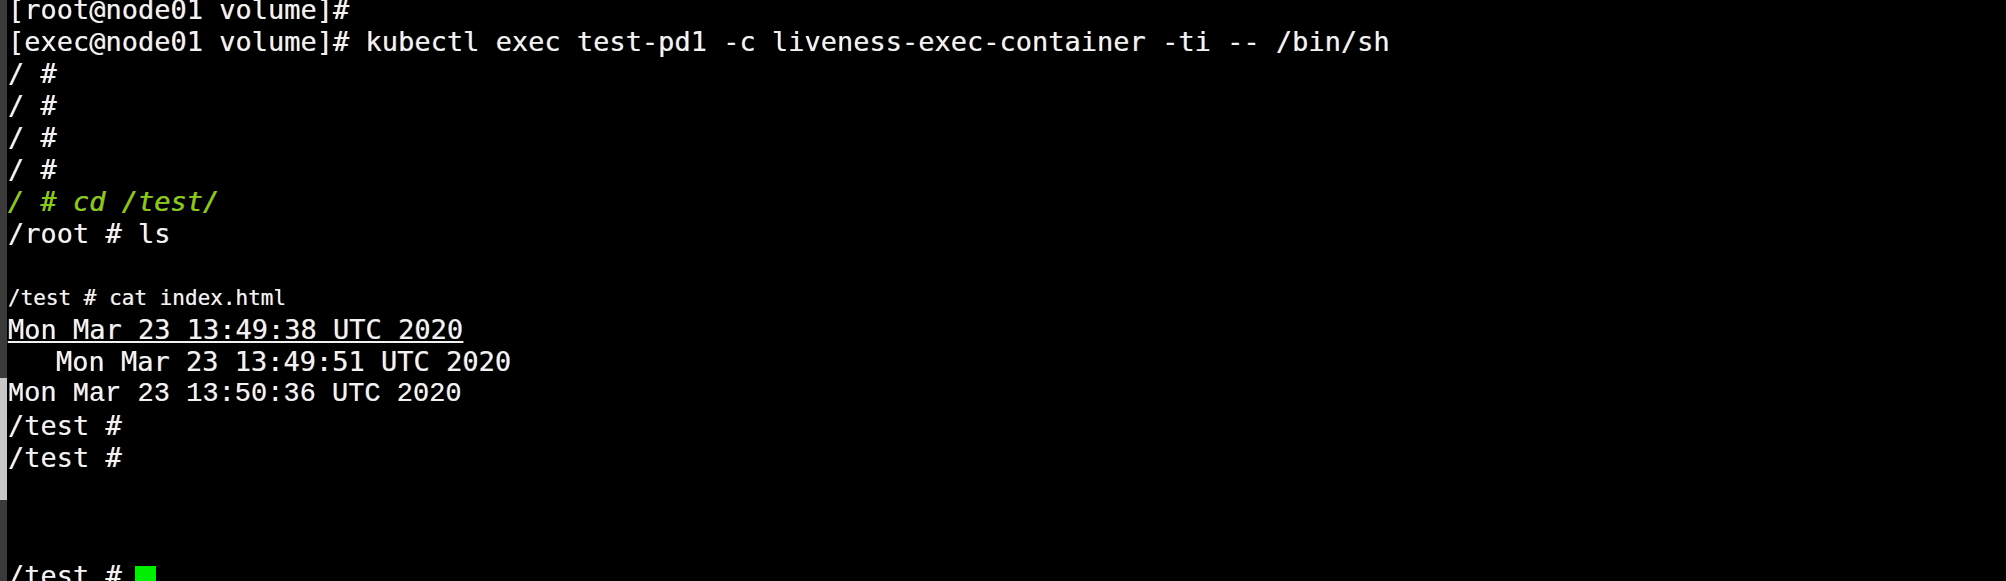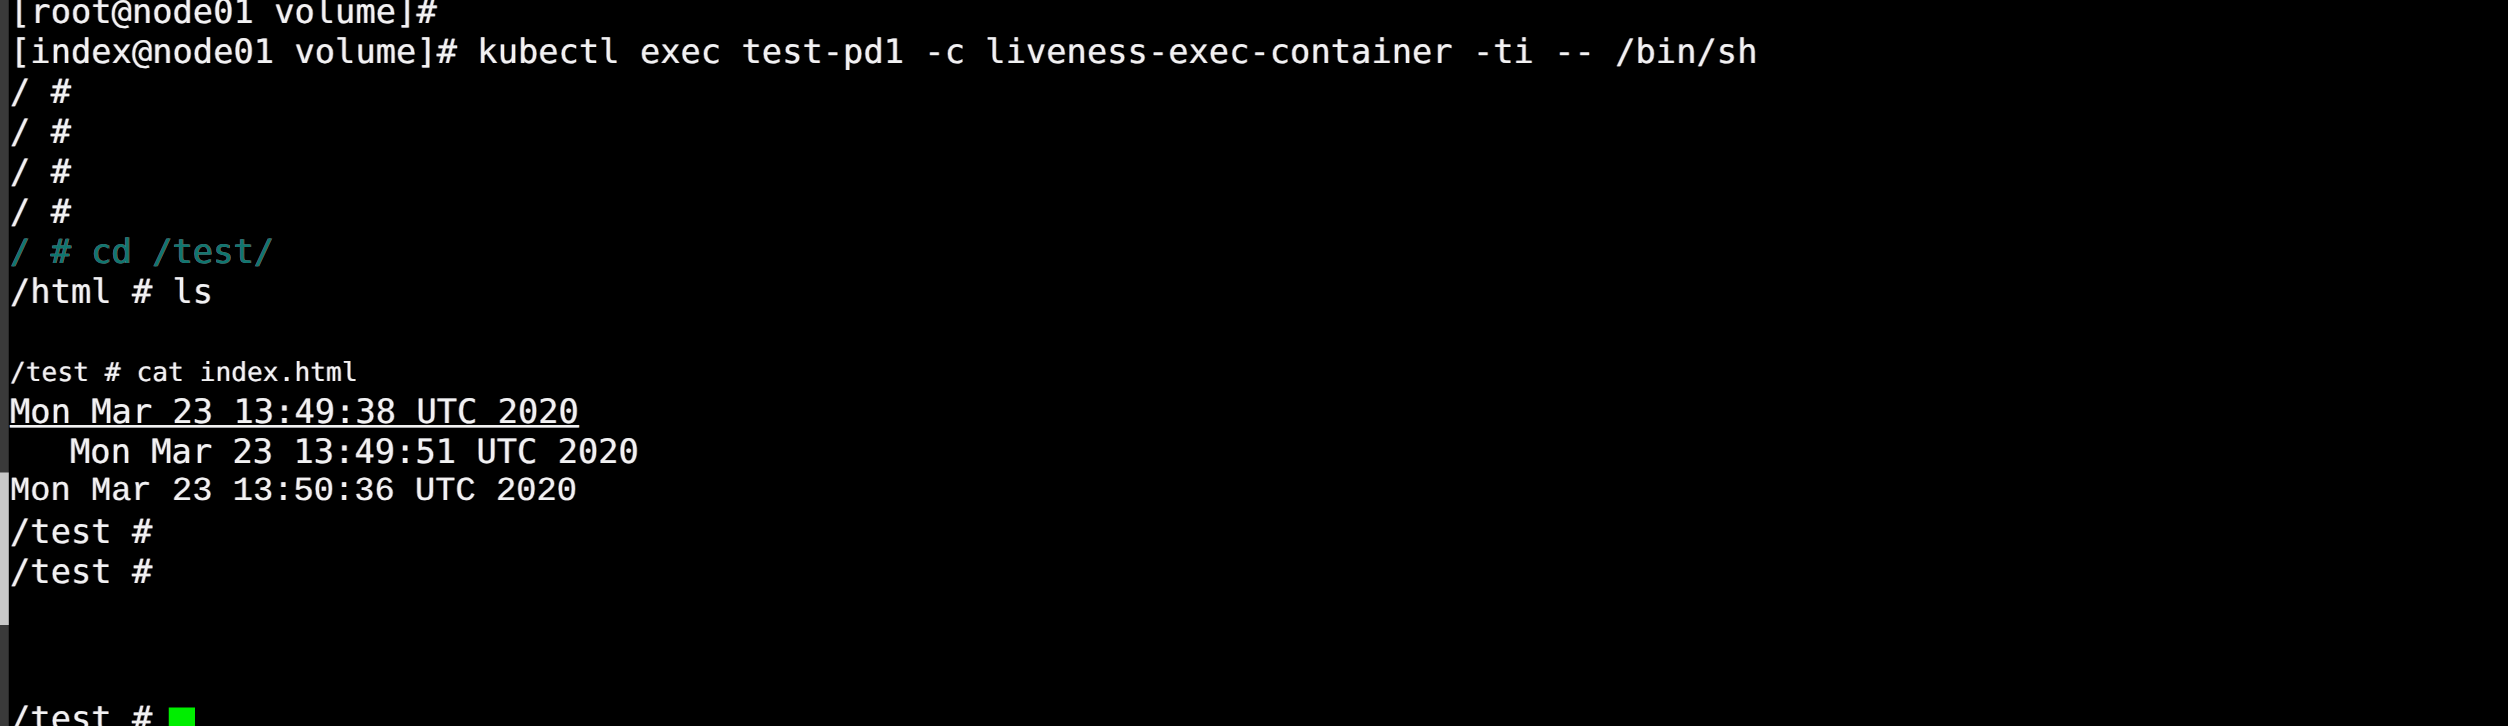--- a/index.html
+++ b/index.html
@@ -57,27 +57,27 @@
     height: 24px;
   }
 </style>
 </head>
 <body>
 
 <div id="terminal-window" style="background: rgb(0, 0, 0);">
 
   <div id="screen">
     <div class="line" style="top: -6px; color: rgb(242, 242, 242); font-size: 27px; line-height: 32px;">[root@node01 volume]#</div>
-    <div class="line" style="top: 26px; color: rgb(242, 242, 242); font-size: 27px; line-height: 32px;">[index@node01 volume]# kubectl exec test-pd1 -c liveness-exec-container -ti -- /bin/sh</div>
+    <div class="line" style="top: 26px; color: rgb(242, 242, 242); font-size: 27px; line-height: 32px;">[exec@node01 volume]# kubectl exec test-pd1 -c liveness-exec-container -ti -- /bin/sh</div>
     <div class="line" style="top: 58px; color: rgb(242, 242, 242); font-size: 27px; line-height: 32px;">/ #</div>
     <div class="line" style="top: 90px; color: rgb(242, 242, 242); font-size: 27px; line-height: 32px;">/ #</div>
     <div class="line" style="top: 122px; color: rgb(242, 242, 242); font-size: 27px; line-height: 32px;">/ #</div>
     <div class="line" style="top: 154px; color: rgb(242, 242, 242); font-size: 27px; line-height: 32px;">/ #</div>
-    <div class="line" style="top: 186px; color: #0f766e; font-size: 27px; line-height: 32px;">/ # cd /test/</div>
-    <div class="line" style="top: 218px; color: rgb(242, 242, 242); font-size: 27px; line-height: 32px;">/html # ls</div>
+    <div class="line" style="top: 186px; color: #84cc16; font-size: 27px; line-height: 32px; font-style: italic;">/ # cd /test/</div>
+    <div class="line" style="top: 218px; color: rgb(242, 242, 242); font-size: 27px; line-height: 32px;">/root # ls</div>
     <div class="line" style="top: 282px; color: rgb(242, 242, 242); font-size: 21px; line-height: 32px;">/test # cat index.html</div>
     <div class="line" style="top: 314px; color: rgb(242, 242, 242); font-size: 27px; line-height: 32px; text-decoration: underline;">Mon Mar 23 13:49:38 UTC 2020</div>
     <div class="line" style="top: 346px; color: rgb(242, 242, 242); font-size: 27px; line-height: 32px; margin-left: 48px;">Mon Mar 23 13:49:51 UTC 2020</div>
     <div class="line" style="top: 378px; color: rgb(242, 242, 242); font-size: 27px; line-height: 32px; font-family: Liberation Mono, monospace;">Mon Mar 23 13:50:36 UTC 2020</div>
     <div class="line" style="top: 410px; color: rgb(242, 242, 242); font-size: 27px; line-height: 32px;">/test #</div>
     <div class="line" style="top: 442px; color: rgb(242, 242, 242); font-size: 27px; line-height: 32px;">/test #</div>
     <div class="line" style="top: 560px; color: rgb(242, 242, 242); font-size: 27px; line-height: 32px;">/test #</div>
 
     <div class="cursor-block" id="cursor" style="left: 135px; top: 566px; width: 21px; height: 15px; background: rgb(0, 238, 0);"></div>
   </div>

